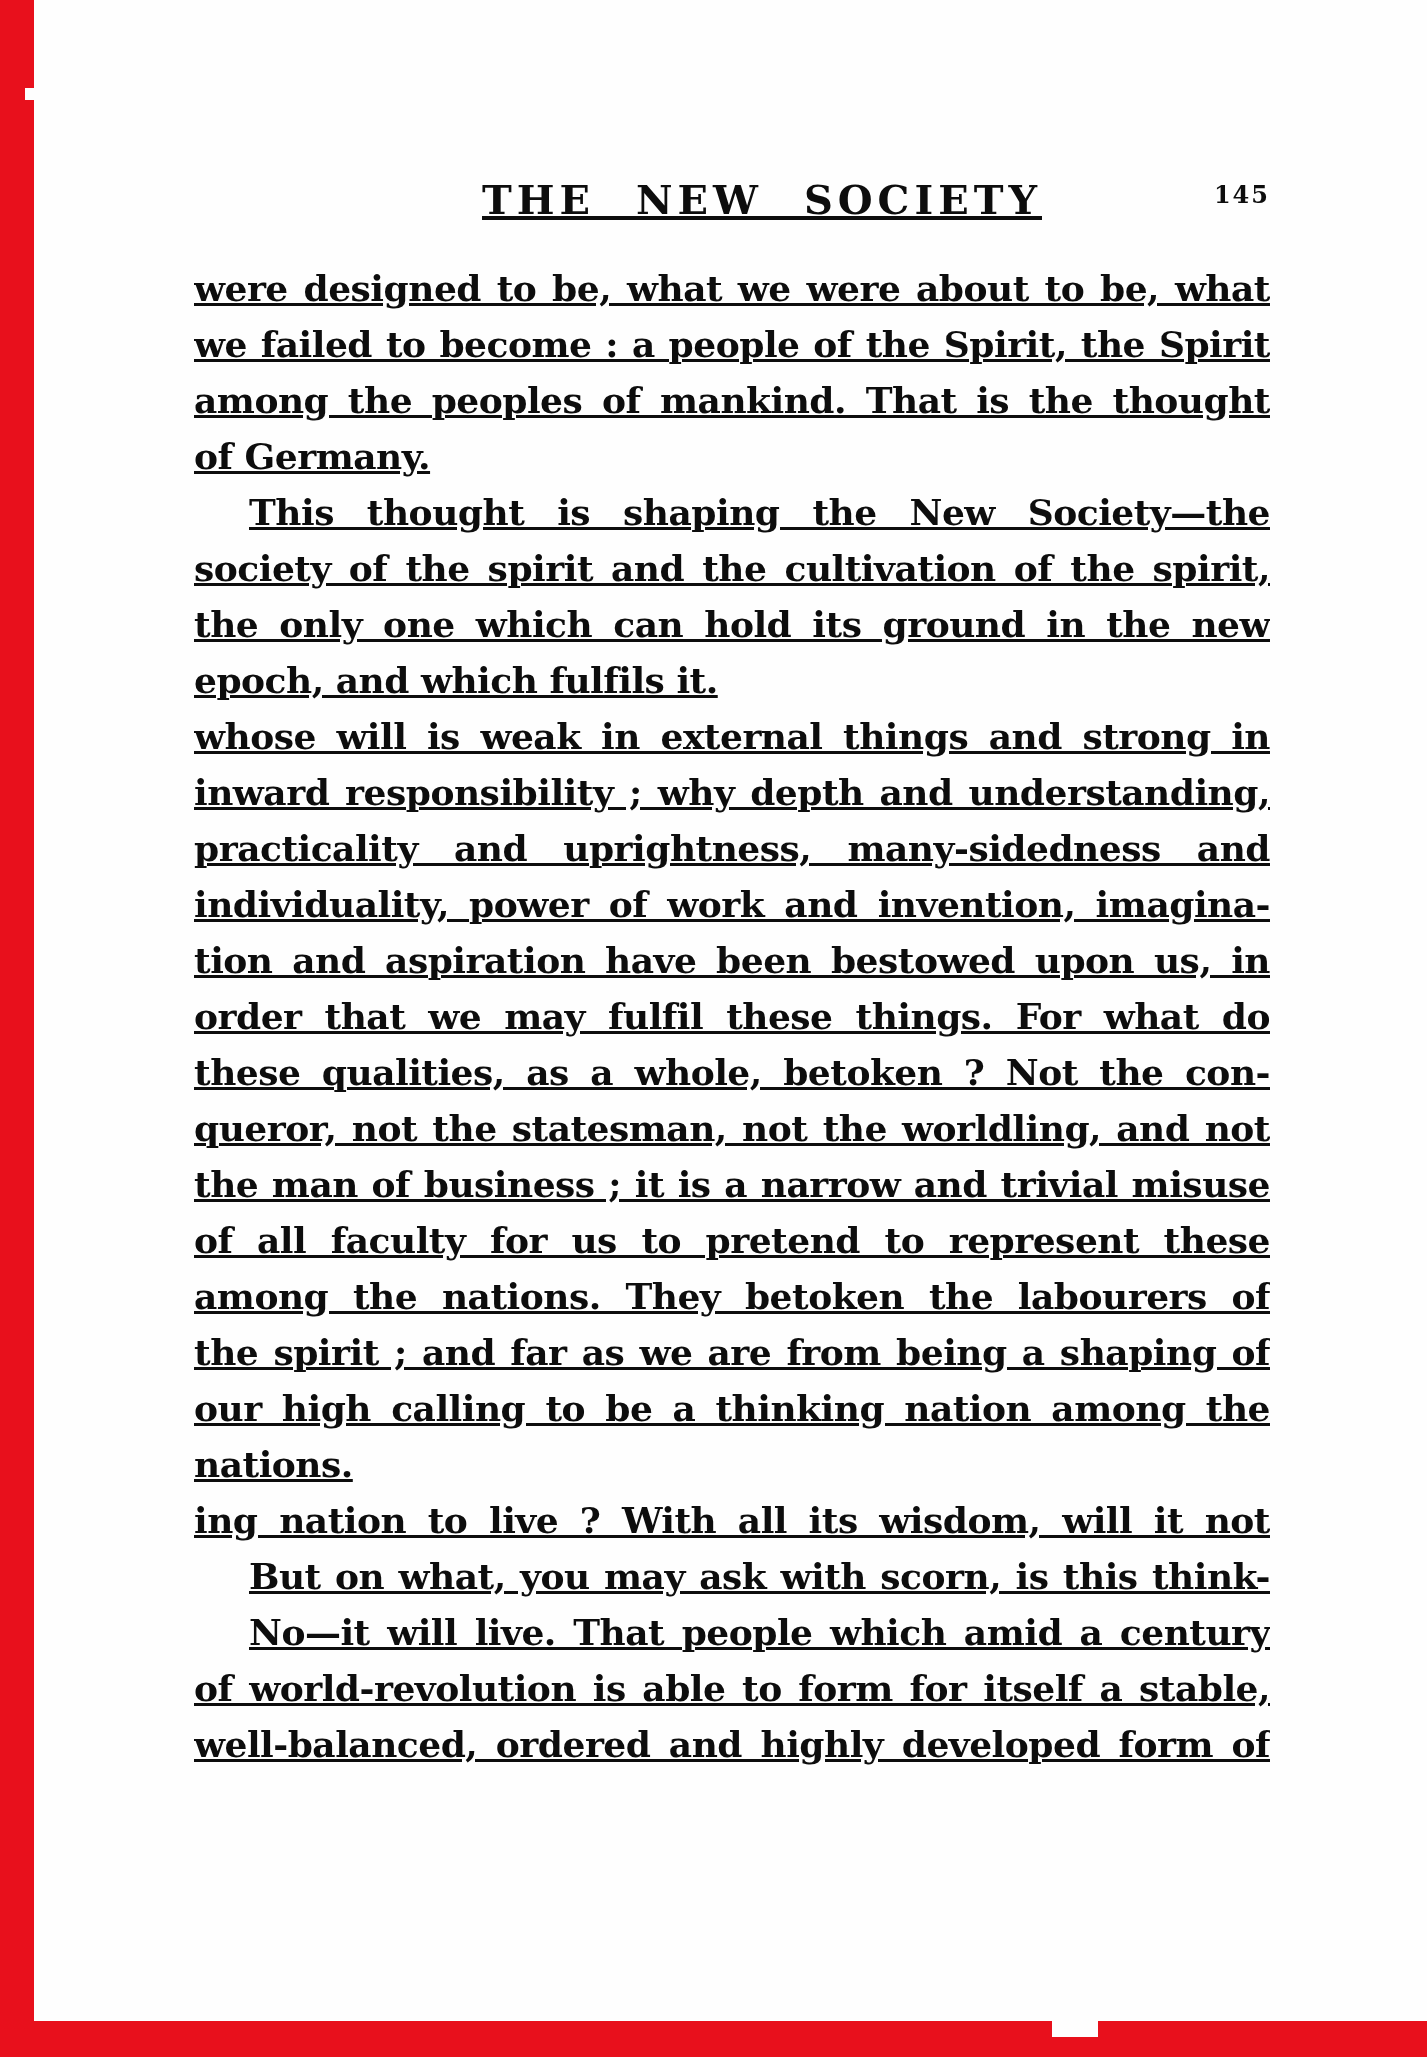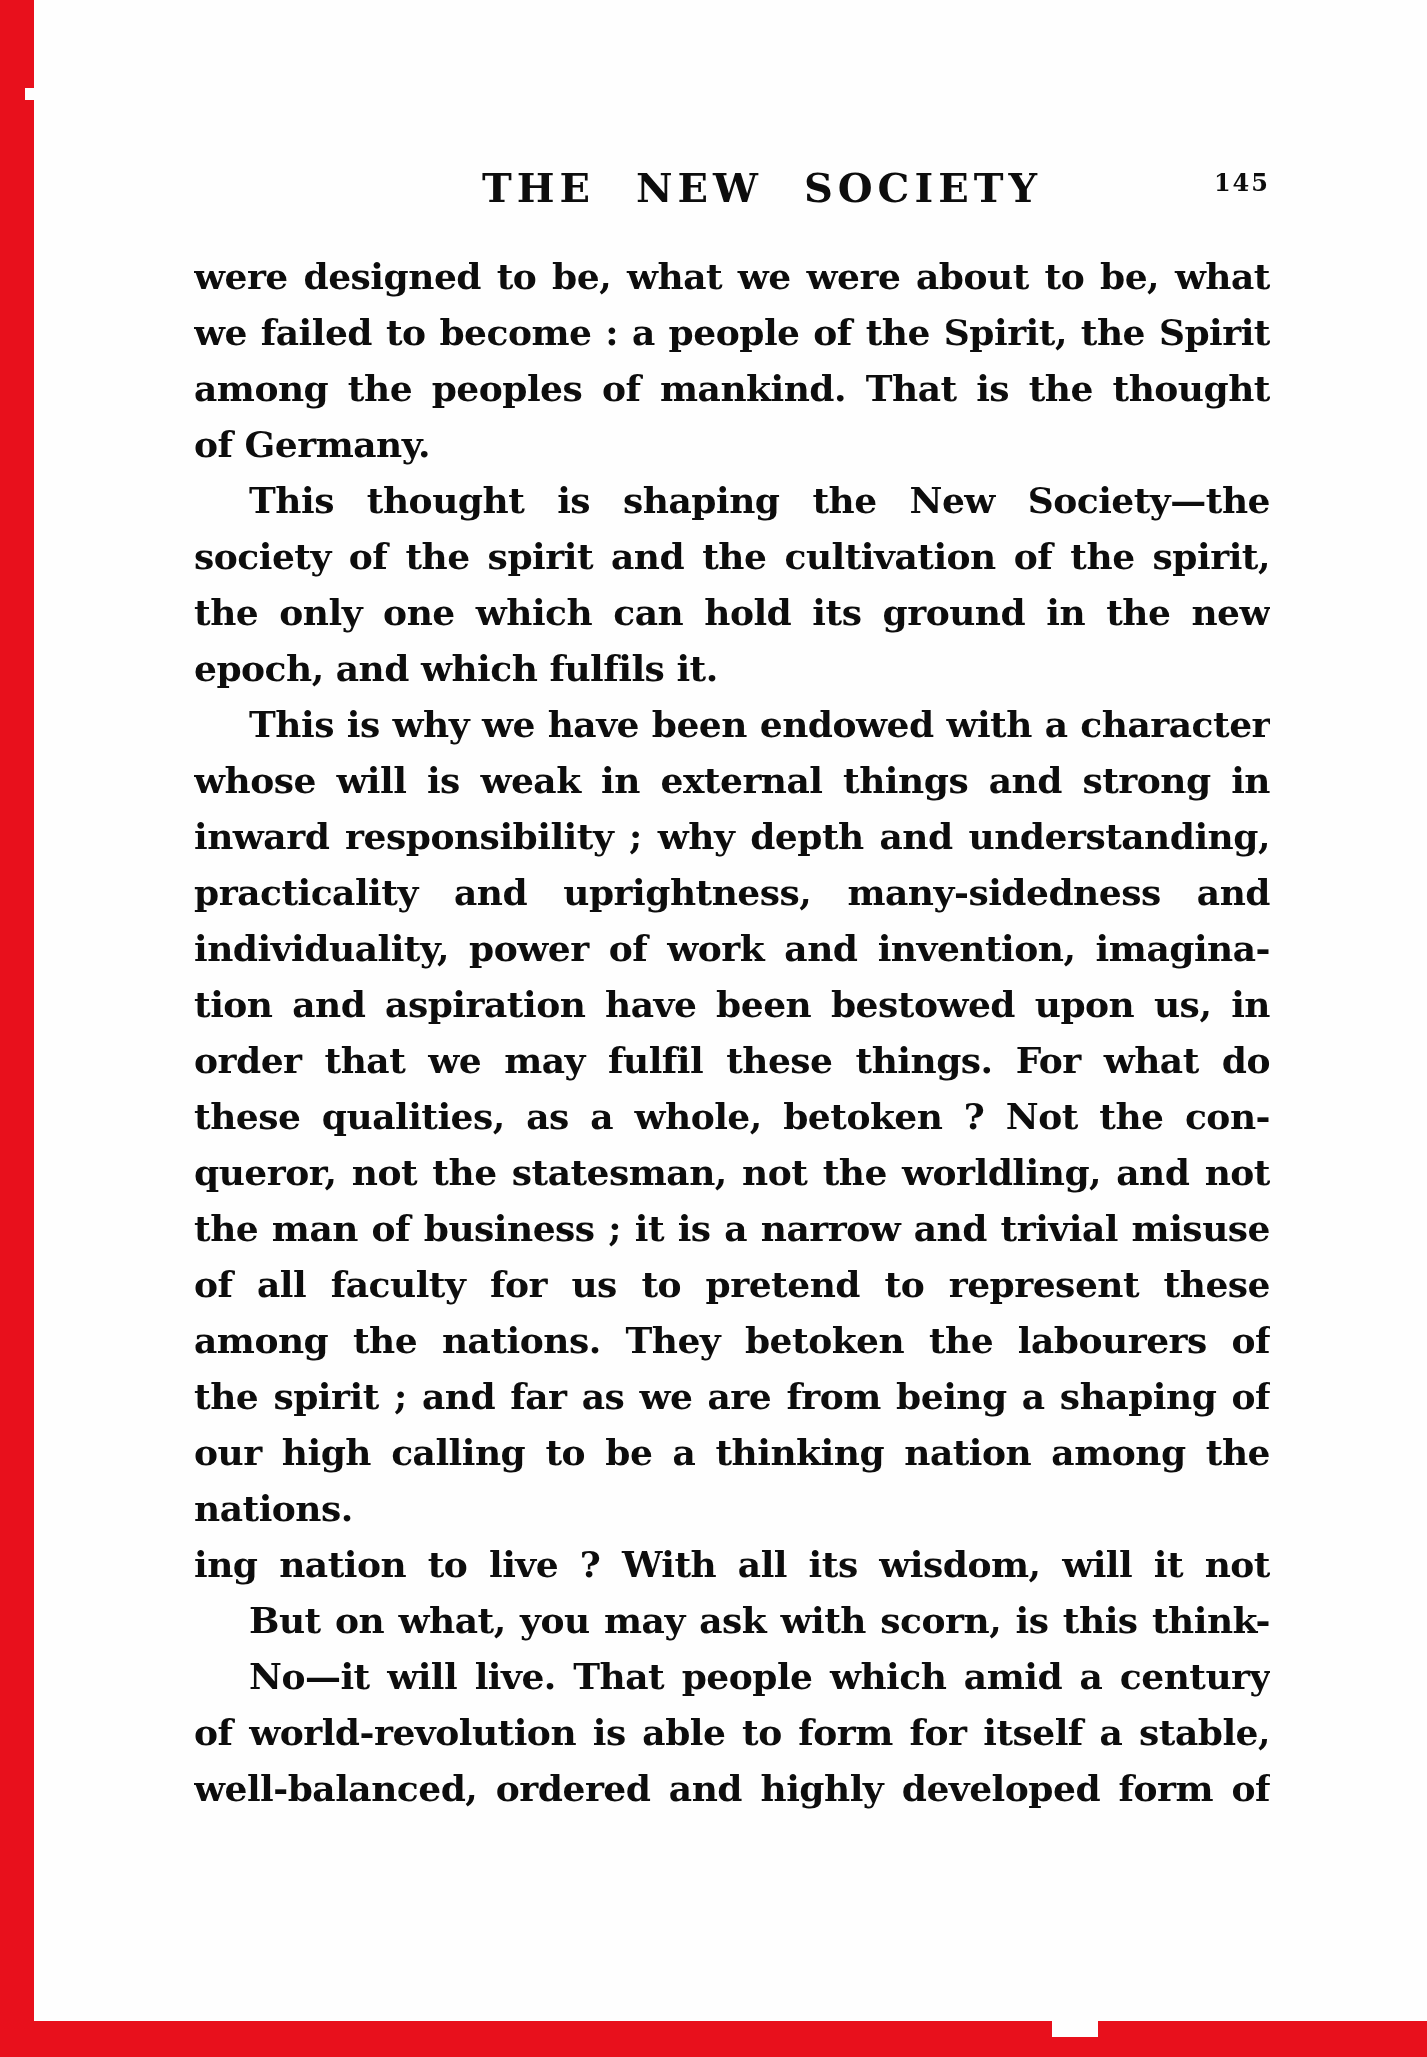--- a/index.html
+++ b/index.html
@@ -37,22 +37,23 @@
   }
   .edge-notch-bottom {
     position: absolute;
     left: 1052px; bottom: 20px;
     width: 46px; height: 16px;
     background: #fefefe;
   }
   .textblock {
     position: absolute;
     left: 170px;
-    top: 164px;
+    top: 176px;
     width: 1100px;
+    text-decoration: underline;
   }
   .runhead {
     position: relative;
     height: 60px;
   }
   .runhead .title {
     text-align: center;
     transform: translateX(42px);
     font-size: 40px;
     font-weight: 700;
@@ -117,21 +118,20 @@
       </div>
 
       <div>
         <div class="line indent">This thought is shaping the New Society—the</div>
         <div class="line">society of the spirit and the cultivation of the spirit,</div>
         <div class="line">the only one which can hold its ground in the new</div>
         <div class="line last">epoch, and which fulfils it.</div>
       </div>
 
       <div>
-        <div class="line indent">This is why we have been endowed with a character</div>
         <div class="line">whose will is weak in external things and strong in</div>
         <div class="line">inward responsibility ; why depth and understanding,</div>
         <div class="line">practicality and uprightness, many-sidedness and</div>
         <div class="line">individuality, power of work and invention, imagina-</div>
         <div class="line">tion and aspiration have been bestowed upon us, in</div>
         <div class="line">order that we may fulfil these things. For what do</div>
         <div class="line">these qualities, as a whole, betoken ? Not the con-</div>
         <div class="line">queror, not the statesman, not the worldling, and not</div>
         <div class="line">the man of business ; it is a narrow and trivial misuse</div>
         <div class="line">of all faculty for us to pretend to represent these types</div>

